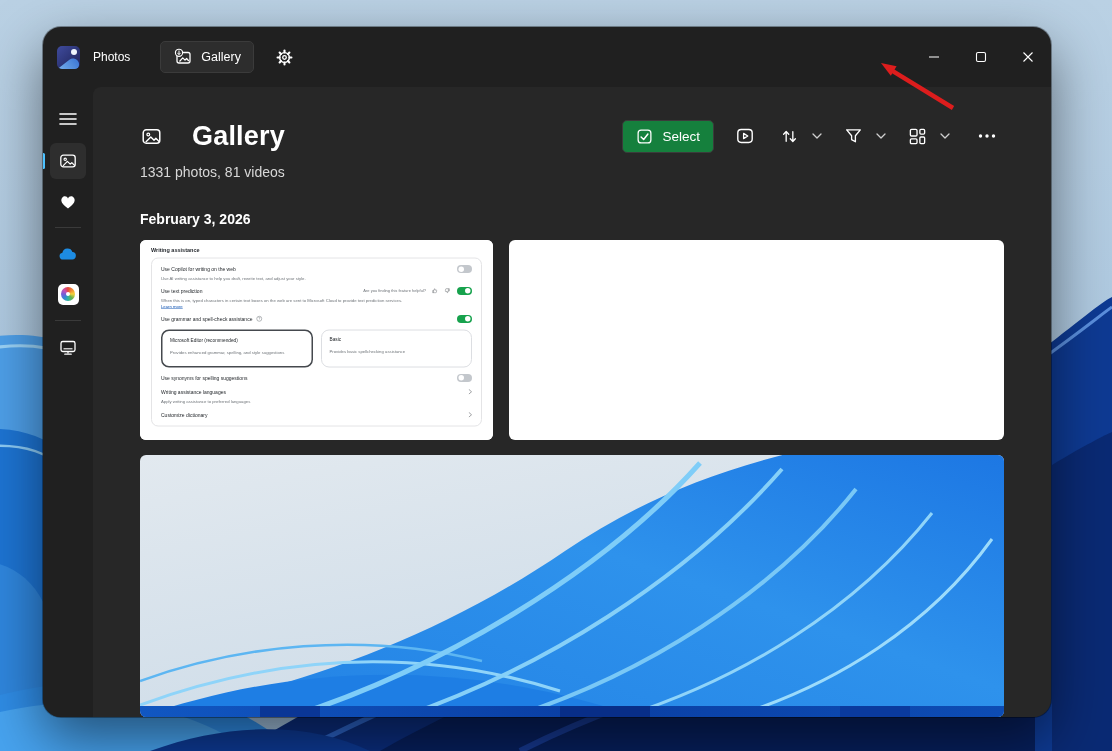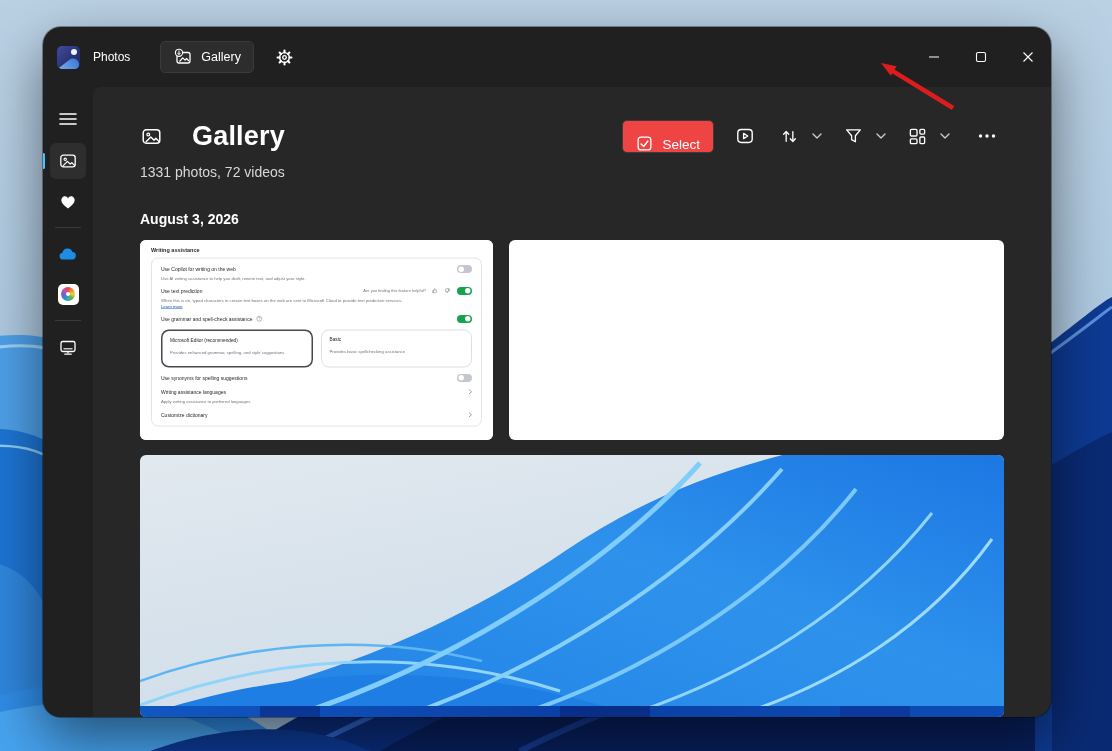--- a/index.html
+++ b/index.html
@@ -64,22 +64,22 @@
 
   .content { flex:1; background:#272727; border-top-left-radius:8px; padding:0 47px; overflow:hidden; }
 
   
   .head-row { margin-top:30px; display:flex; align-items:center; justify-content:space-between; height:38px; }
   .gallery-title { display:flex; align-items:center; gap:29px; font-size:27px; font-weight:bold; letter-spacing:.2px; }
   .subtitle { margin-top:9px; font-size:14px; color:#d8d8d8; }
   .date-header { margin-top:31px; font-size:14px; font-weight:bold; color:#fff; }
 
   .toolbar { display:flex; align-items:center; }
-  .select-btn { height:33px; display:flex; align-items:flex-end; gap:9px; padding:0 13px;
-    background:#ef4444; border:1px solid #3b3b3b; border-radius:5px; font-size:13.5px; color:#fff; }
+  .select-btn { height:33px; display:flex; align-items:center; gap:9px; padding:0 13px;
+    background:#15803d; border:1px solid #3b3b3b; border-radius:5px; font-size:13.5px; color:#fff; }
   .tb-btn { width:34px; height:34px; display:flex; align-items:center; justify-content:center; border-radius:5px; }
   .tb-chev { width:22px; height:34px; display:flex; align-items:center; justify-content:center; border-radius:5px; }
   .tb-gap { width:14px; }
 
   
   .grid { margin-top:13px; }
   .row1 { display:flex; gap:16px; }
   .thumb { border-radius:6px; overflow:hidden; position:relative; }
   .thumb-settings { width:353px; height:200px; background:#fff; }
   .thumb-blank { width:495px; height:200px; background:#ffffff; }
@@ -357,22 +357,22 @@
               <svg width="18" height="6" viewBox="0 0 18 6">
                 <circle cx="2.5" cy="3" r="1.7" fill="#fff"></circle>
                   <circle cx="9" cy="3" r="1.7" fill="#fff"></circle>
                   <circle cx="15.5" cy="3" r="1.7" fill="#fff"></circle>
               </svg>
             </span>
           </div>
         </div>
       </div>
 
-      <div class="subtitle">1331 photos, 72 videos</div>
-      <div class="date-header">August 3, 2026</div>
+      <div class="subtitle">1331 photos, 81 videos</div>
+      <div class="date-header">February 3, 2026</div>
 
       <div class="grid">
         <div class="row1">
 
           <div class="thumb thumb-settings">
             <div class="mini">
               <div class="mini-title">Writing assistance</div>
               <div class="mini-card">
 
                 <div class="mrow">

